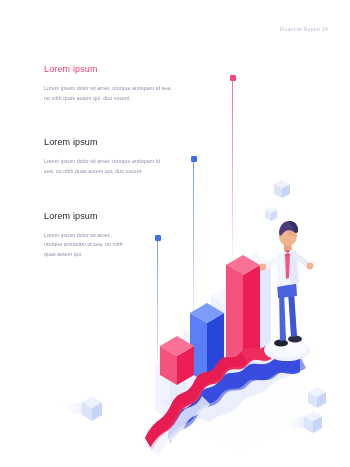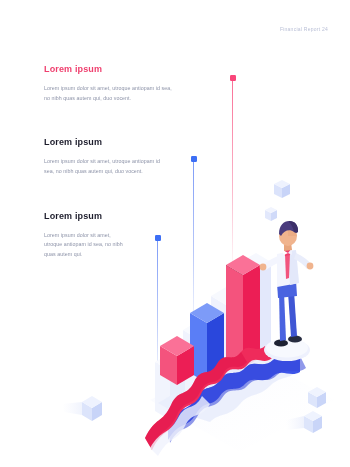--- a/index.html
+++ b/index.html
@@ -37,21 +37,21 @@
   
   .text-blocks {
     position: absolute;
     left: 44px;
     top: 64px;
     width: 150px;
   }
   .block { margin-bottom: 25px; }
   .block-title {
     font-size: 9px;
-    font-weight: bold;
+    font-weight: normal;
     letter-spacing: 0.15px;
     margin: 0 0 9px 0;
     line-height: 1.2;
   }
   .block-title.accent { color: #ef3f6e; }
   .block-title.dark   { color: #1d1d2c; }
   .block-body {
     font-size: 5.3px;
     line-height: 1.85;
     color: #8d93a8;

